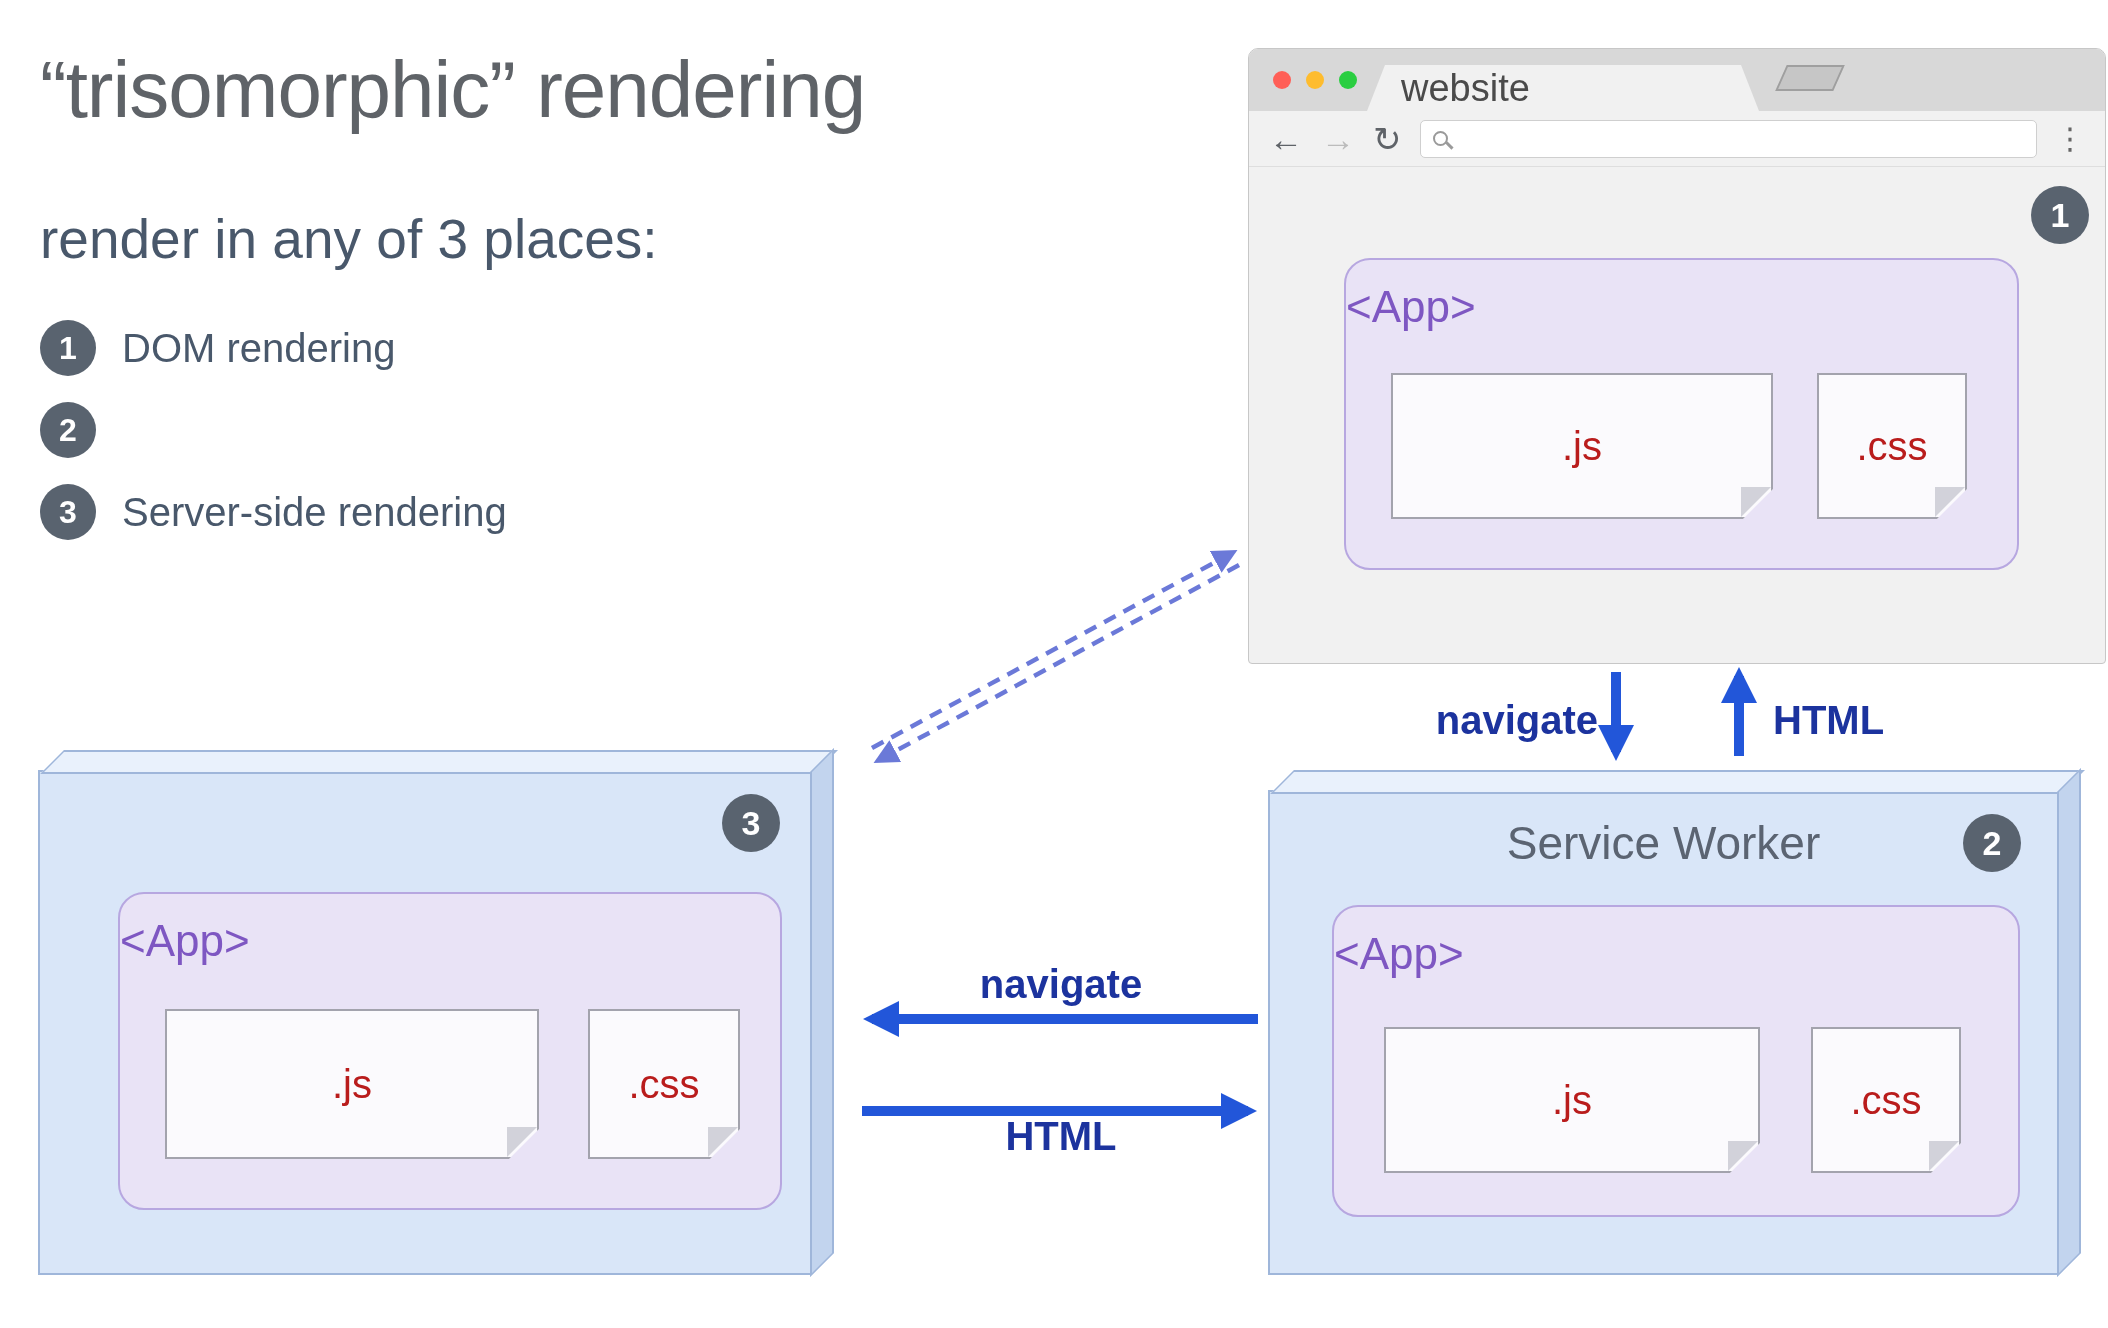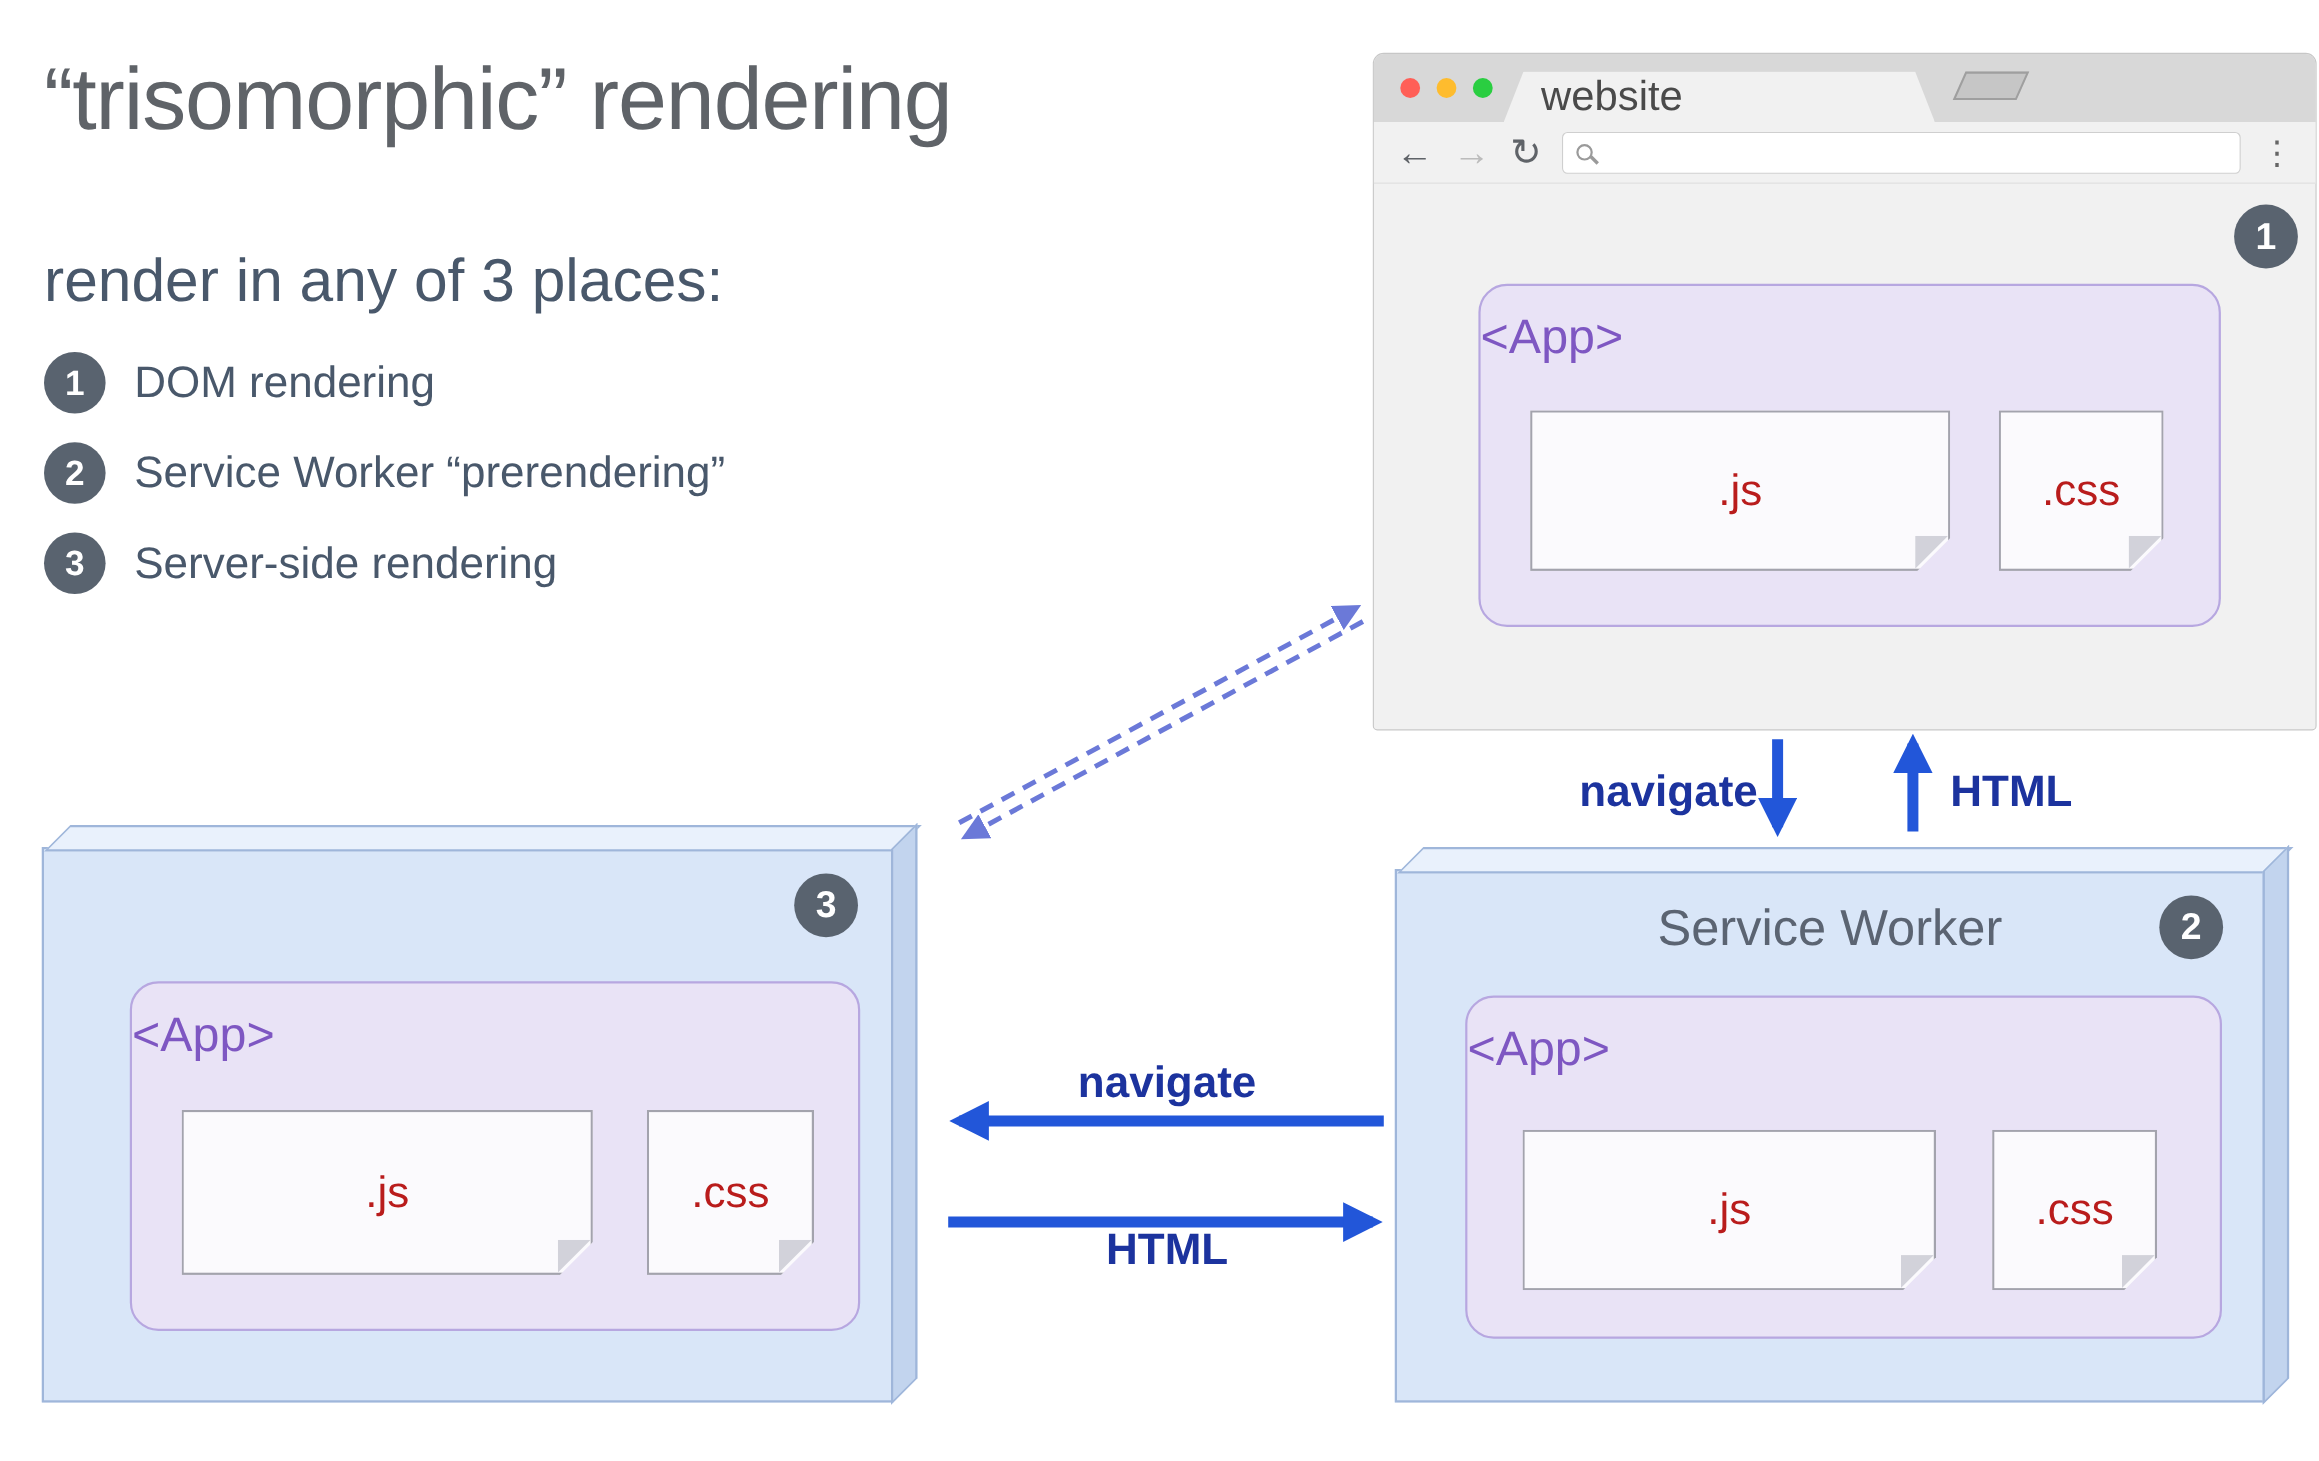--- a/index.html
+++ b/index.html
@@ -9,21 +9,21 @@
     --title-gray:#5f6368; --text-slate:#49586b; --file-fill:#fbfafd; --file-border:#a3a3ad;
     --file-fold:#d2d2da; --chrome-bg:#f1f1f1; --chrome-tabbar:#d8d8d8; --chrome-border:#c7c7c7;
     --traffic-red:#ff5f57; --traffic-yellow:#febc2e; --traffic-green:#2ace41;
   }
   *{box-sizing:border-box;margin:0;padding:0;}
   body{background:#ffffff;font-family:"Liberation Sans", sans-serif;}
   .canvas{position:relative;width:2108px;height:1328px;background:#fff;overflow:hidden;}
 
   
   .title{position:absolute;left:40px;top:44px;font-size:80px;color:var(--title-gray);font-weight:400;letter-spacing:-1px;}
-  .subtitle{position:absolute;left:40px;top:223px;font-size:55px;color:var(--text-slate);font-weight:400;}
+  .subtitle{position:absolute;left:40px;top:207px;font-size:55px;color:var(--text-slate);font-weight:400;}
   .legend{position:absolute;left:40px;top:320px;display:flex;flex-direction:column;gap:26px;list-style:none;}
   .legend-row{display:flex;align-items:center;gap:26px;}
   .num-circle{width:56px;height:56px;border-radius:50%;background:var(--badge-bg);color:#fff;
     display:flex;align-items:center;justify-content:center;font-size:32px;font-weight:bold;flex:0 0 56px;}
   .legend-label{font-size:40px;color:var(--text-slate);text-align:right;}
 
   
   .browser{position:absolute;left:1248px;top:48px;width:858px;height:616px;background:var(--chrome-bg);
     border:1px solid var(--chrome-border);border-radius:10px 10px 4px 4px;}
   .tabbar{position:relative;height:62px;background:var(--chrome-tabbar);border-radius:9px 9px 0 0;}
@@ -104,21 +104,20 @@
 
   <div class="title">“trisomorphic” rendering</div>
   <div class="subtitle">render in any of 3 places:</div>
   <ul class="legend">
     <li class="legend-row">
       <span class="num-circle">1</span>
       <span class="legend-label">DOM rendering</span>
     </li>
     <li class="legend-row">
       <span class="num-circle">2</span>
-      <span class="legend-label">Service Worker “prerendering”</span>
     </li>
     <li class="legend-row">
       <span class="num-circle">3</span>
       <span class="legend-label">Server-side rendering</span>
     </li>
   </ul>
 
   <div class="browser">
     <div class="tabbar">
       <div class="traffic">

